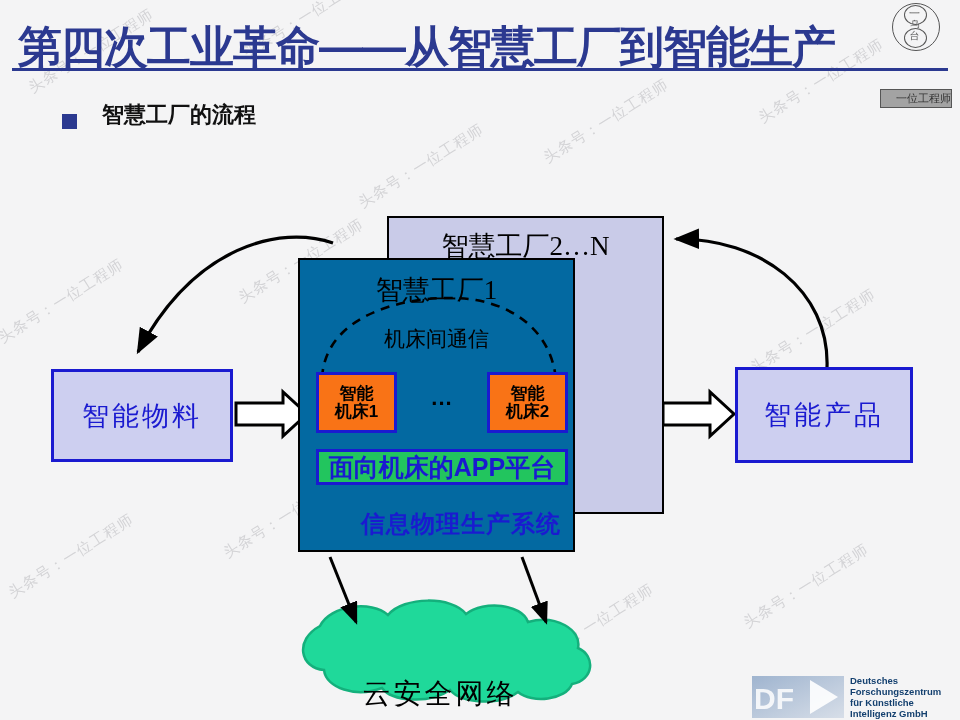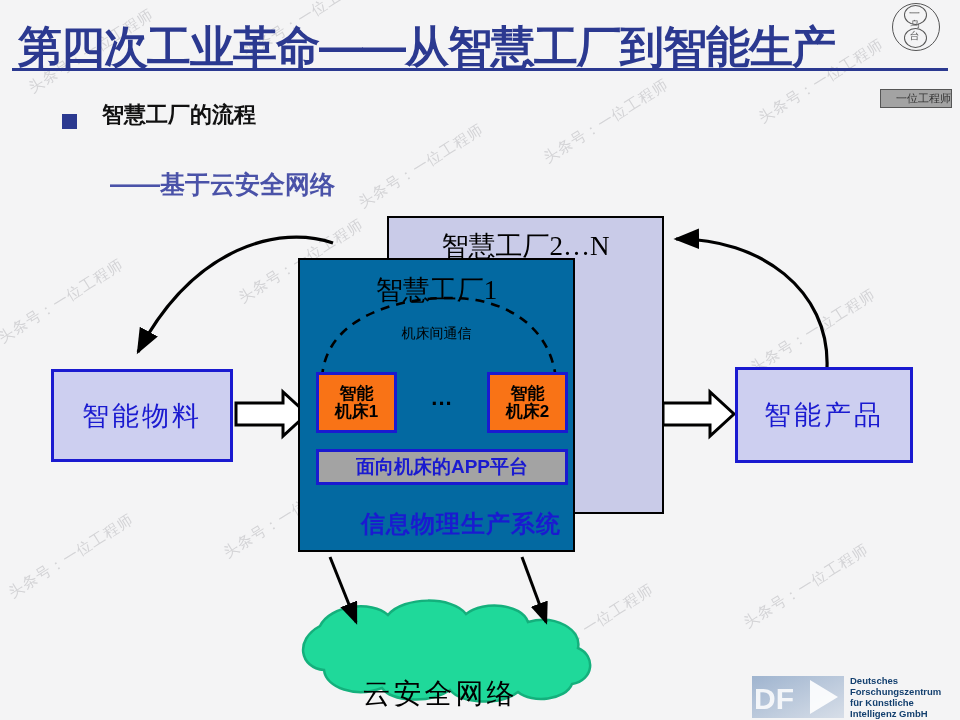--- a/index.html
+++ b/index.html
@@ -140,37 +140,37 @@
   .tool-2{left:487px;top:372px;}
   .tool-dots{
     position:absolute;left:425px;top:389px;width:34px;height:18px;
     font-family:"Liberation Sans","DejaVu Sans",sans-serif;
     font-weight:bold;font-size:22px;color:#000;
     text-align:center;line-height:18px;letter-spacing:1px;
   }
 
   .app-box{
     left:316px;top:449px;width:252px;height:36px;
-    background:#a3a3a3;border:3px solid #1a1ad0;
+    background:#22c55e;border:3px solid #1a1ad0;
     display:flex;align-items:center;justify-content:center;
     font-family:"Liberation Sans","DejaVu Sans",sans-serif;
-    font-weight:bold;font-size:19px;color:#1a1ad0;white-space:nowrap;
+    font-weight:bold;font-size:25px;color:#1a1ad0;white-space:nowrap;
   }
 
   .cps-label{
     position:absolute;left:298px;top:508px;width:326px;
     text-align:center;
     font-family:"Liberation Sans","DejaVu Sans",sans-serif;
     font-weight:bold;font-size:24px;color:#1a1ad0;
     letter-spacing:1px;white-space:nowrap;
   }
 
   .comm-label{
     position:absolute;left:298px;top:325px;width:277px;
-    text-align:center;font-size:14px;color:#000;white-space:nowrap;
+    text-align:center;font-size:21px;color:#000;white-space:nowrap;
   }
 
   .cloud-label{
     position:absolute;left:290px;top:637px;width:300px;
     text-align:center;font-size:28px;color:#000;
     letter-spacing:3px;white-space:nowrap;margin-top:38px;
   }
 
   
   svg.overlay{position:absolute;left:0;top:0;width:960px;height:720px;pointer-events:none;}
@@ -218,21 +218,20 @@
     <div class="glyph-a">一</div>
     <div class="glyph-m">乌</div>
     <div class="glyph-b">台</div>
     <div class="caption">一位工程师</div>
   </div>
 
   <div class="bullet-row">
     <div class="bullet-sq"></div>
     <div class="bullet-label">智慧工厂的流程</div>
   </div>
-  <div class="subhead">——基于云安全网络</div>
 
   <svg class="overlay" viewBox="0 0 960 720">
     <defs>
       <marker id="ah" markerWidth="9" markerHeight="9" refX="7.2" refY="3.2" orient="auto" markerUnits="strokeWidth">
         <path d="M0,0 L8,3.2 L0,6.4 z" fill="#000"></path>
       </marker>
       <marker id="ah2" markerWidth="8" markerHeight="8" refX="6.5" refY="3" orient="auto" markerUnits="strokeWidth">
         <path d="M0,0 L7.5,3 L0,6 z" fill="#000"></path>
       </marker>
     </defs>

